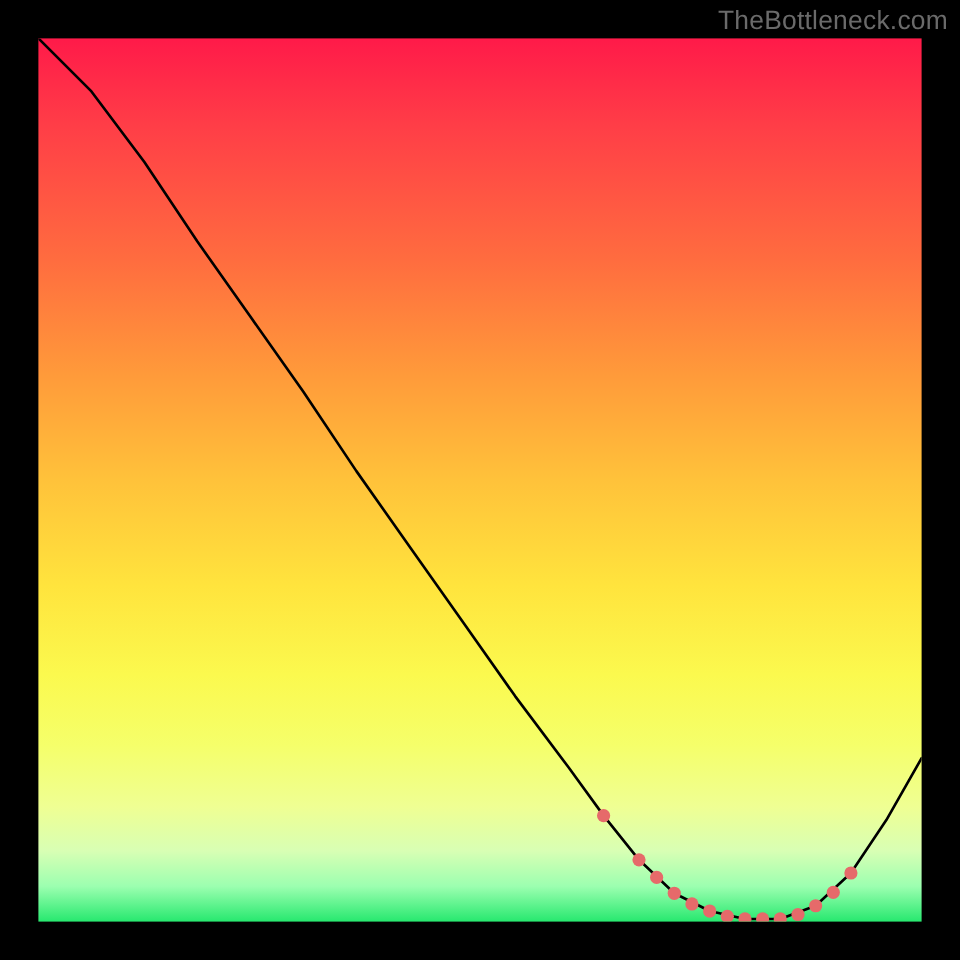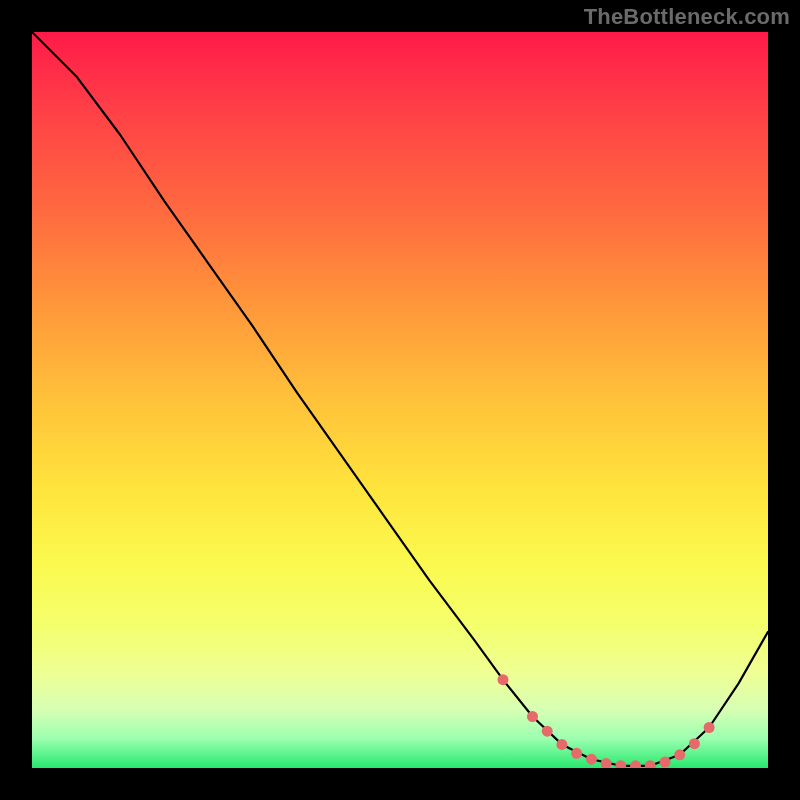--- a/index.html
+++ b/index.html
@@ -19,21 +19,21 @@
     height: 800px;
     background: #000;
   }
   .watermark {
     position: absolute;
     top: 4px;
     right: 10px;
     color: #6a6a6a;
     font-size: 22px;
     letter-spacing: 0.2px;
-    font-weight: 700;
+    font-weight: 400;
   }
   .plot {
     position: absolute;
     left: 32px;
     top: 32px;
     width: 736px;
     height: 736px;
   }
   .gradient {
     position: absolute;

